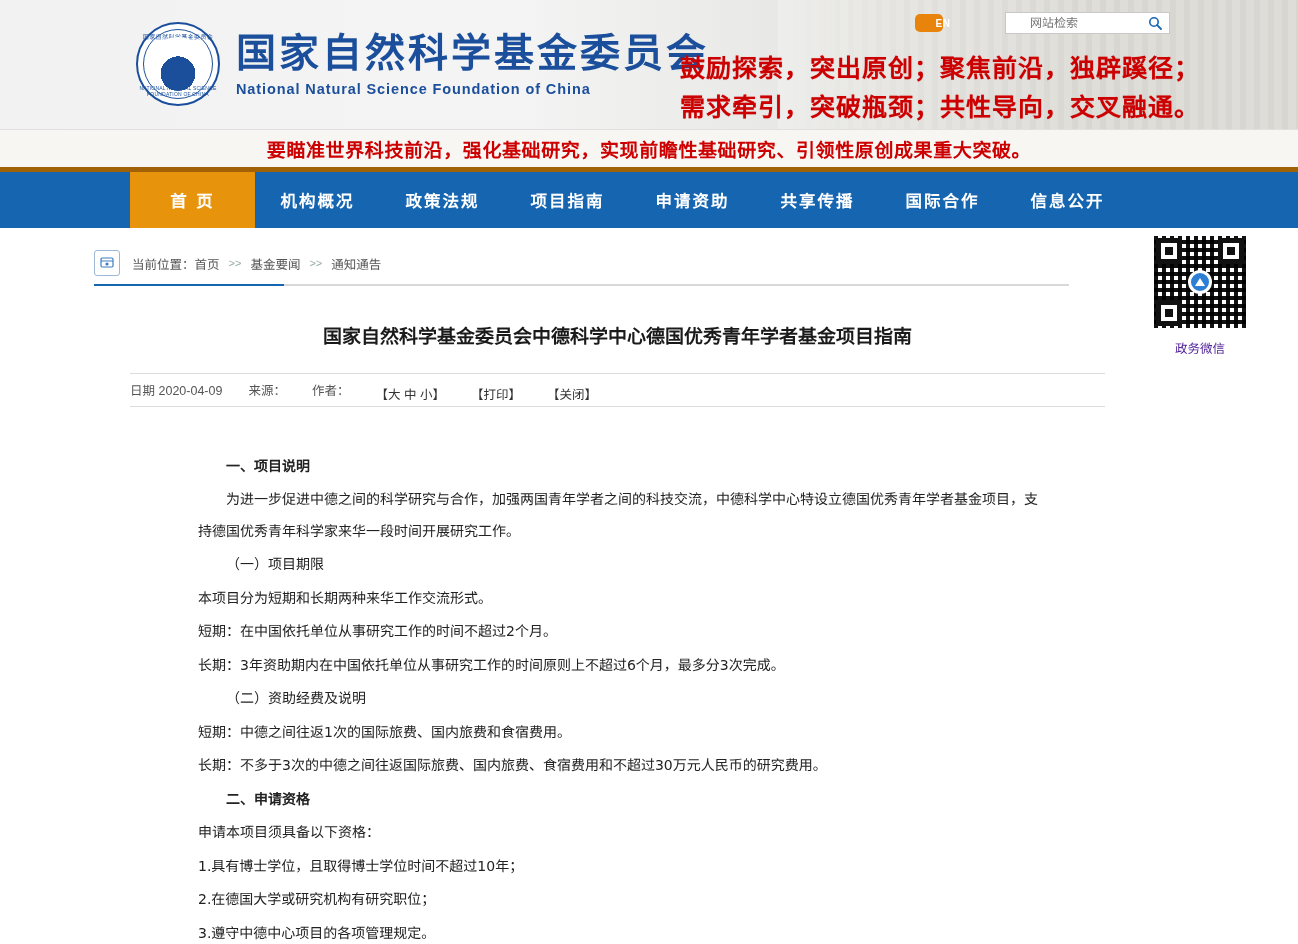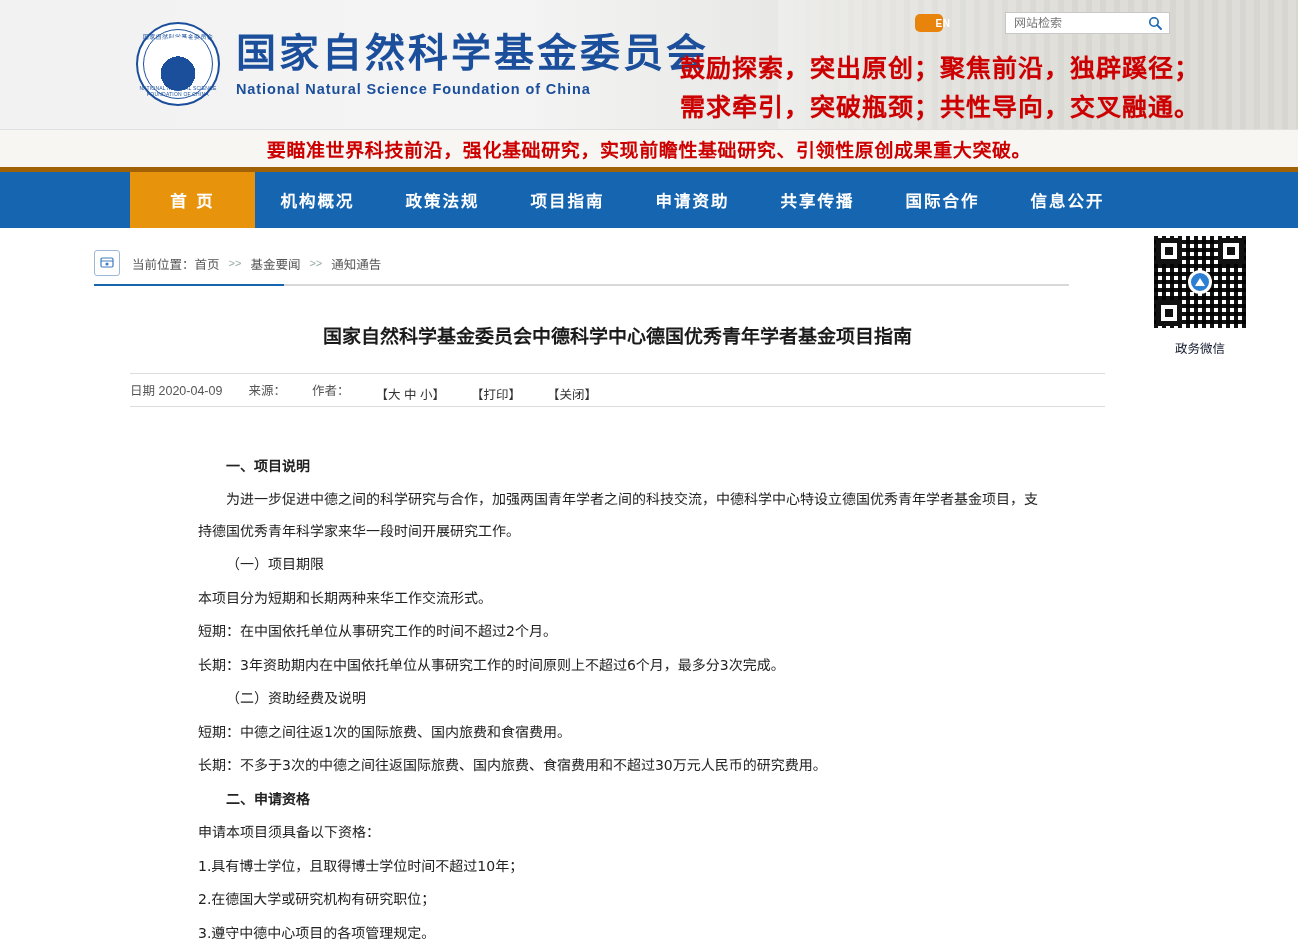--- a/index.html
+++ b/index.html
@@ -99,21 +99,21 @@
   .search-box {
     position: absolute; right: 128px; top: 12px;
     width: 165px; height: 22px;
     background: #fff;
     border: 1px solid #c8c8c8;
     display: flex; align-items: center;
   }
   .search-box input {
     border: 0; outline: 0;
     height: 36px; width: 135px;
-    padding-left: 8px;
+    padding-left: 24px;
     font-size: 12px; color: #666;
     background: transparent;
     font-family: "Liberation Sans", sans-serif;
   }
   .search-btn {
     width: 28px; height: 20px;
     display: flex; align-items: center; justify-content: center;
     cursor: pointer;
   }
   .search-btn svg { display: block; }
@@ -252,21 +252,21 @@
     display: flex; align-items: center; justify-content: center;
     border: 3px solid #fff;
   }
   .qr-center::after{
     content:""; width:0;height:0;
     border-left:5px solid transparent; border-right:5px solid transparent;
     border-bottom:8px solid #fff;
   }
   .qr-label {
     margin-top: 10px;
-    font-size: 12.5px; color: #0f172a;
+    font-size: 12.5px; color: #4c1d95;
   }
 </style>
 </head>
 <body>
 
 <div class="header">
   <div class="header-bg-building"></div>
 
   <div class="logo-wrap">
     <div class="emblem">

